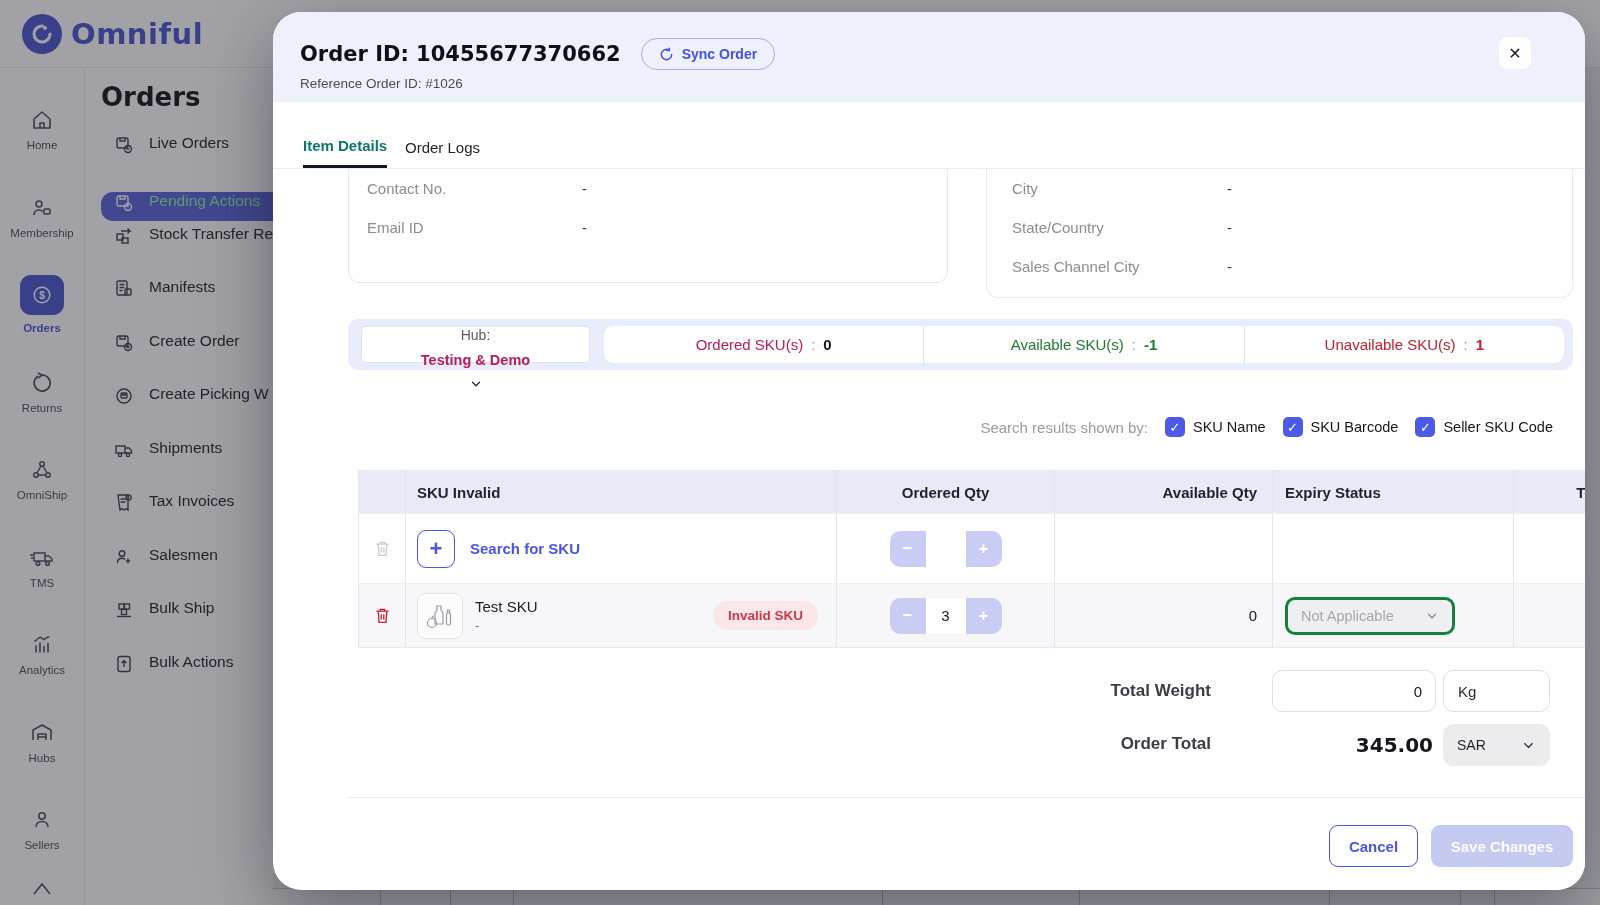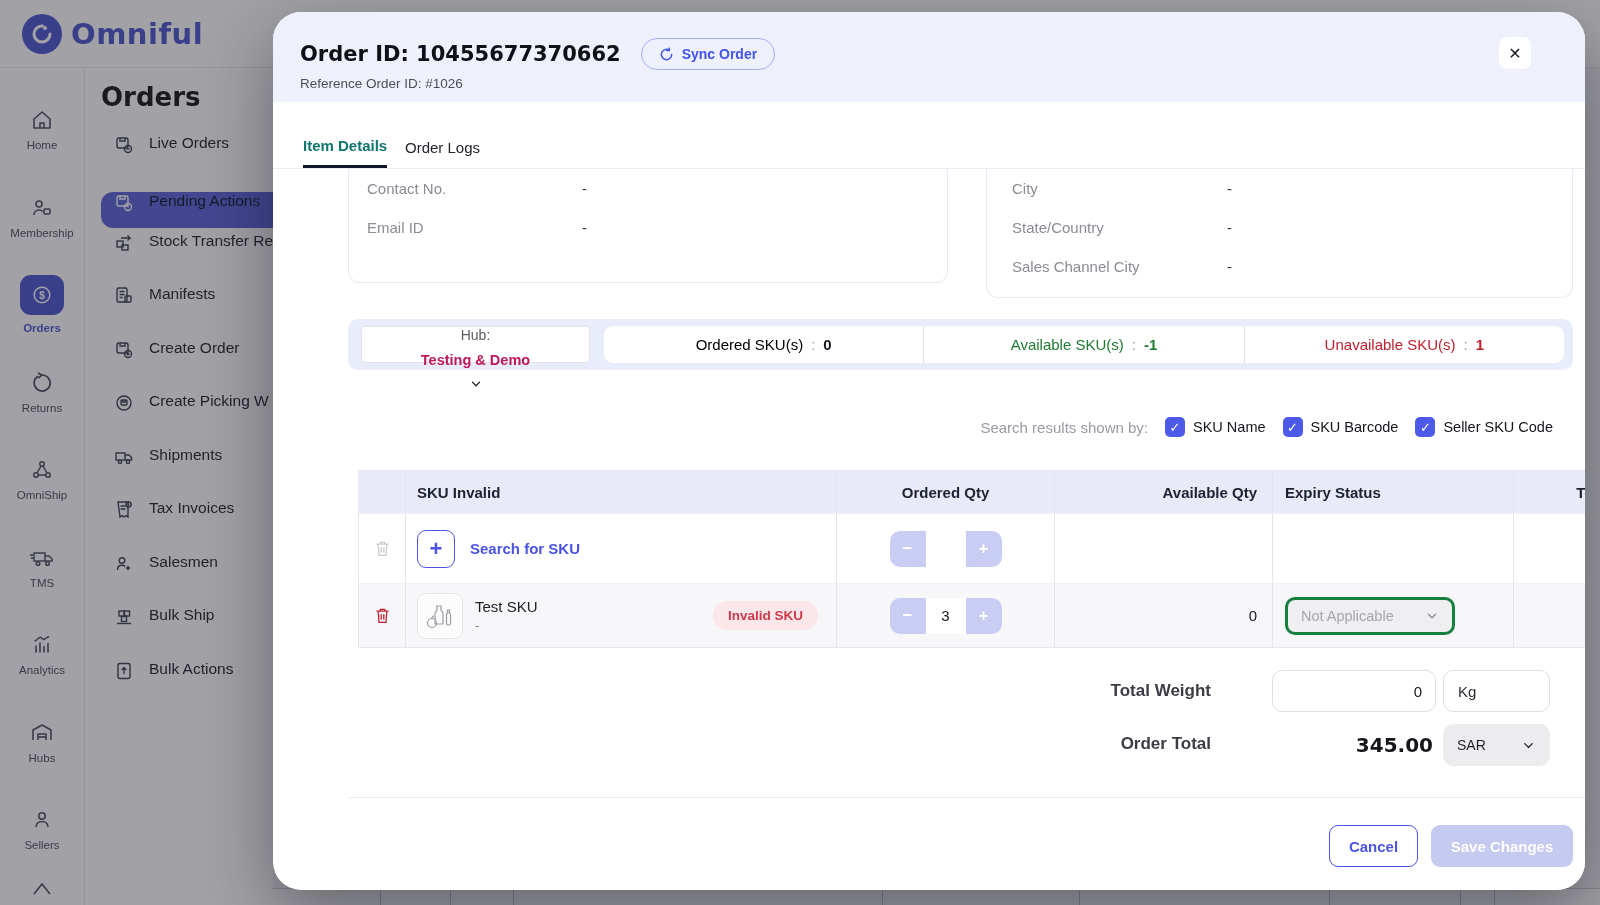--- a/index.html
+++ b/index.html
@@ -17,21 +17,21 @@
   .rail-item { height:87.5px; width:100%; display:flex; flex-direction:column; align-items:center; justify-content:center; gap:7px; color:#4a4e5c; cursor:pointer; }
   .rail-label { font-size:11.5px; color:#4a4e5c; }
   .rail-item.active .rail-label { color:#4d55cf; font-weight:bold; }
   .rail-tile { width:44px; height:40px; border-radius:11px; background:#4d55cf; display:flex; align-items:center; justify-content:center; }
   .rail-partial { height:24px; color:#4a4e5c; margin-top:2px; }
 
   .sidebar { position:absolute; left:85px; top:68px; width:188px; height:837px; background:#fff; padding:14px 0 0 16px; overflow:hidden; }
   .sidebar-title { font-size:26px; font-weight:bold; color:#15151b; margin-bottom:22px; font-family:"DejaVu Sans", sans-serif; }
   .side-item { height:53.5px; display:flex; align-items:flex-start; gap:14px; font-size:15.5px; color:#23232b; white-space:nowrap; cursor:pointer; padding-left:12px; margin-right:-16px; }
   .side-item .s-icon { color:#3c404e; flex:0 0 auto; display:flex; }
-  .side-item.active { background:#5a62da; border-radius:12px 0 0 12px; color:#0f172a; height:36px; margin-top:4px; margin-bottom:4px; }
+  .side-item.active { background:#5a62da; border-radius:12px 0 0 12px; color:#86efac; height:29px; margin-top:4px; margin-bottom:4px; }
   .side-item.active .s-icon { color:#fff; }
 
   .main-bg { position:absolute; left:273px; top:68px; right:0; bottom:0; background:#f7f7f9; }
   .bottom-strip { position:absolute; left:273px; top:888px; right:0; bottom:0; background:#fff; border-top:1px solid #cfcfd4; }
   .vline { position:absolute; top:0; bottom:0; width:1px; background:#c7c7cc; }
 
   
   .overlay { position:absolute; inset:0; background:rgba(33,34,42,0.42); }
 
   
@@ -61,21 +61,21 @@
   .card-value { font-size:15px; color:#3a3a42; }
 
   .hub-bar { position:absolute; left:27px; top:150px; width:1225px; height:51px; background:#e9ecfa; border-radius:10px; }
   .hub-select { position:absolute; left:13px; top:7px; width:229px; height:37px; background:#fff; border:1px solid #e3e3ec; border-radius:4px; display:flex; align-items:center; padding:0 13px; gap:9px; cursor:pointer;flex-direction:column; }
   .hub-key { font-size:14px; color:#5a5a64; }
   .hub-val { font-size:14.5px; font-weight:bold; color:#be185d; flex:1; }
   .stats { position:absolute; left:256px; top:7px; width:960px; height:37px; background:#fff; border-radius:9px; display:flex; }
   .stat { flex:1; display:flex; align-items:center; justify-content:center; gap:8px; font-size:15px; }
   .stat + .stat { border-left:1px solid #e2e2ea; }
   .stat .sep { color:#9a9aa3; }
-  .stat.ordered .st-label { color:#000000; } .stat.ordered .st-value { color:#17171d; }
+  .stat.ordered .st-label { color:#be185d; } .stat.ordered .st-value { color:#17171d; }
   .stat.available .st-label, .stat.available .st-value { color:#1d7c32; }
   .stat.unavailable .st-label, .stat.unavailable .st-value { color:#c0202e; }
   .st-value { font-weight:bold; }
 
   .search-opts { position:absolute; right:80px; top:248px; display:flex; align-items:center; gap:17px; }
   .search-opts-label { font-size:15px; color:#9a9aa3; }
   .opt { display:flex; align-items:center; gap:8px; cursor:pointer; }
   .cb { width:20px; height:20px; background:#4d5ae8; border-radius:5px; color:#fff; font-size:13px; display:flex; align-items:center; justify-content:center; }
   .opt-label { font-size:14.5px; color:#16161c; }
 

